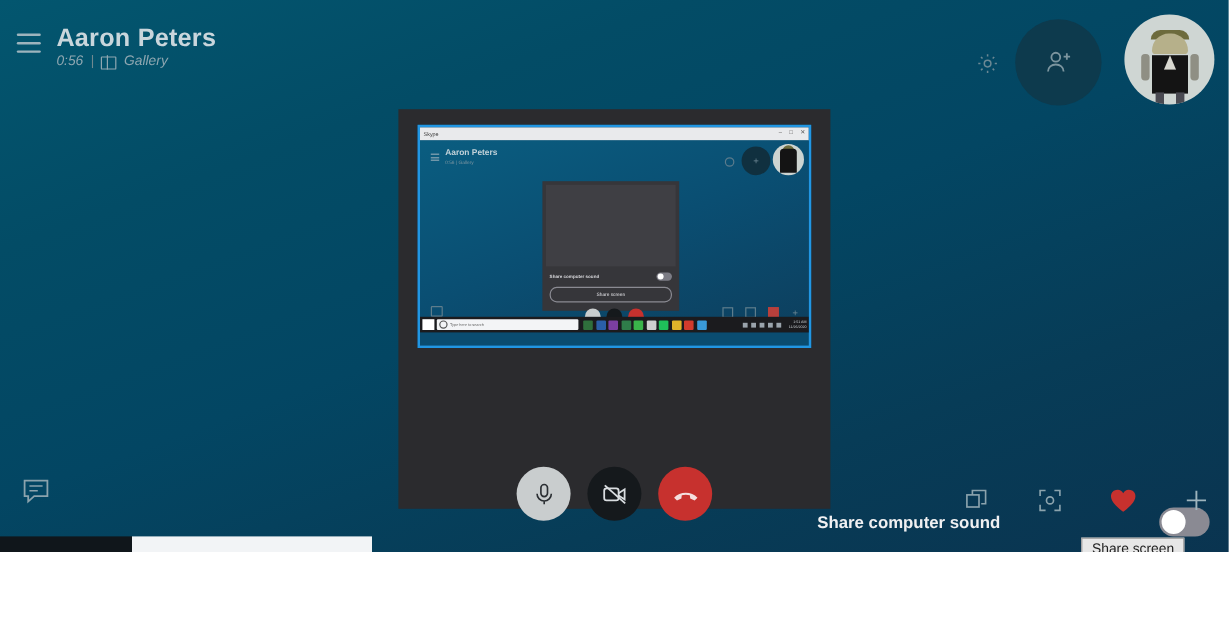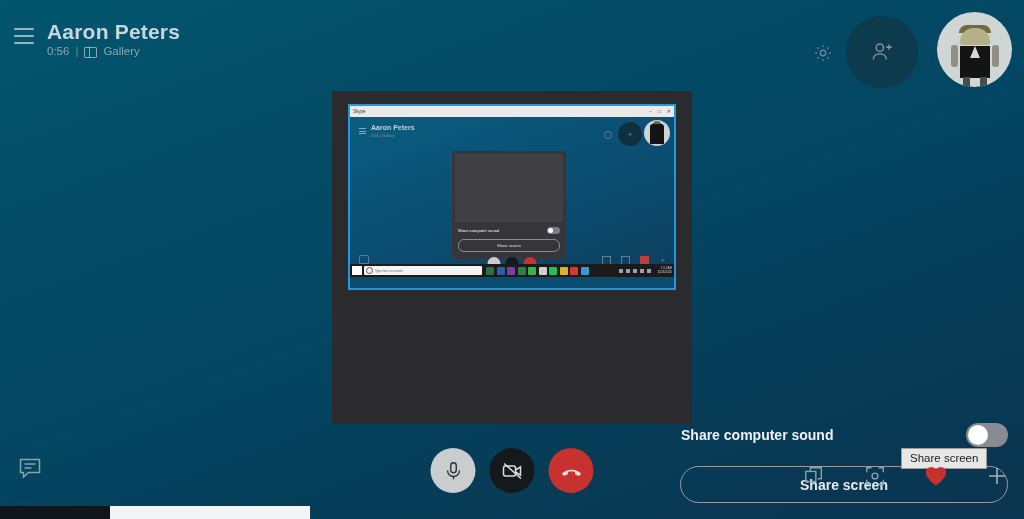--- a/index.html
+++ b/index.html
@@ -3,21 +3,21 @@
 <meta charset="utf-8">
 <style>
   html, body {
     margin: 0; padding: 0;
     width: 1024px; height: 519px;
     overflow: hidden;
     font-family: "Liberation Sans", sans-serif;
   }
   #app {
     position: relative;
-    width: 1024px; height: 519px;
+    width: 1024px; height: 460px;
     background: linear-gradient(160deg, #03566f 0%, #034c66 25%, #034663 50%, #073c57 75%, #0a3450 100%);
     overflow: hidden;
   }
 
   
   #header {
     position: absolute; top: 0; left: 0; right: 0; height: 104px;
   }
   #hamburger {
     position: absolute; left: 14px; top: 28px;
@@ -28,21 +28,21 @@
   #hamburger i { display: block; height: 2px; background: #9db4bd; border-radius: 1px; }
 
   #call-title {
     position: absolute; left: 47px; top: 20px;
     font-size: 21px; font-weight: bold; color: #c9d6dc;
     letter-spacing: .2px;
   }
   #call-sub {
     position: absolute; left: 47px; top: 45px;
     font-size: 11.5px; color: #8fa7b1;
-    display: flex; align-items: center; gap: 6px;
+    display: flex; align-items: center; gap: 6px; font-style: italic;
   }
   #call-sub .divider { color: #70888f; }
   .grid-icon {
     display: inline-block; width: 11px; height: 9px;
     border: 1.3px solid #8fa7b1; border-radius: 1px;
     position: relative; top: 1px;
   }
   .grid-icon::after {
     content: ""; position: absolute; left: 3.5px; top: -1.3px; bottom: -1.3px;
     width: 1.3px; background: #8fa7b1;

